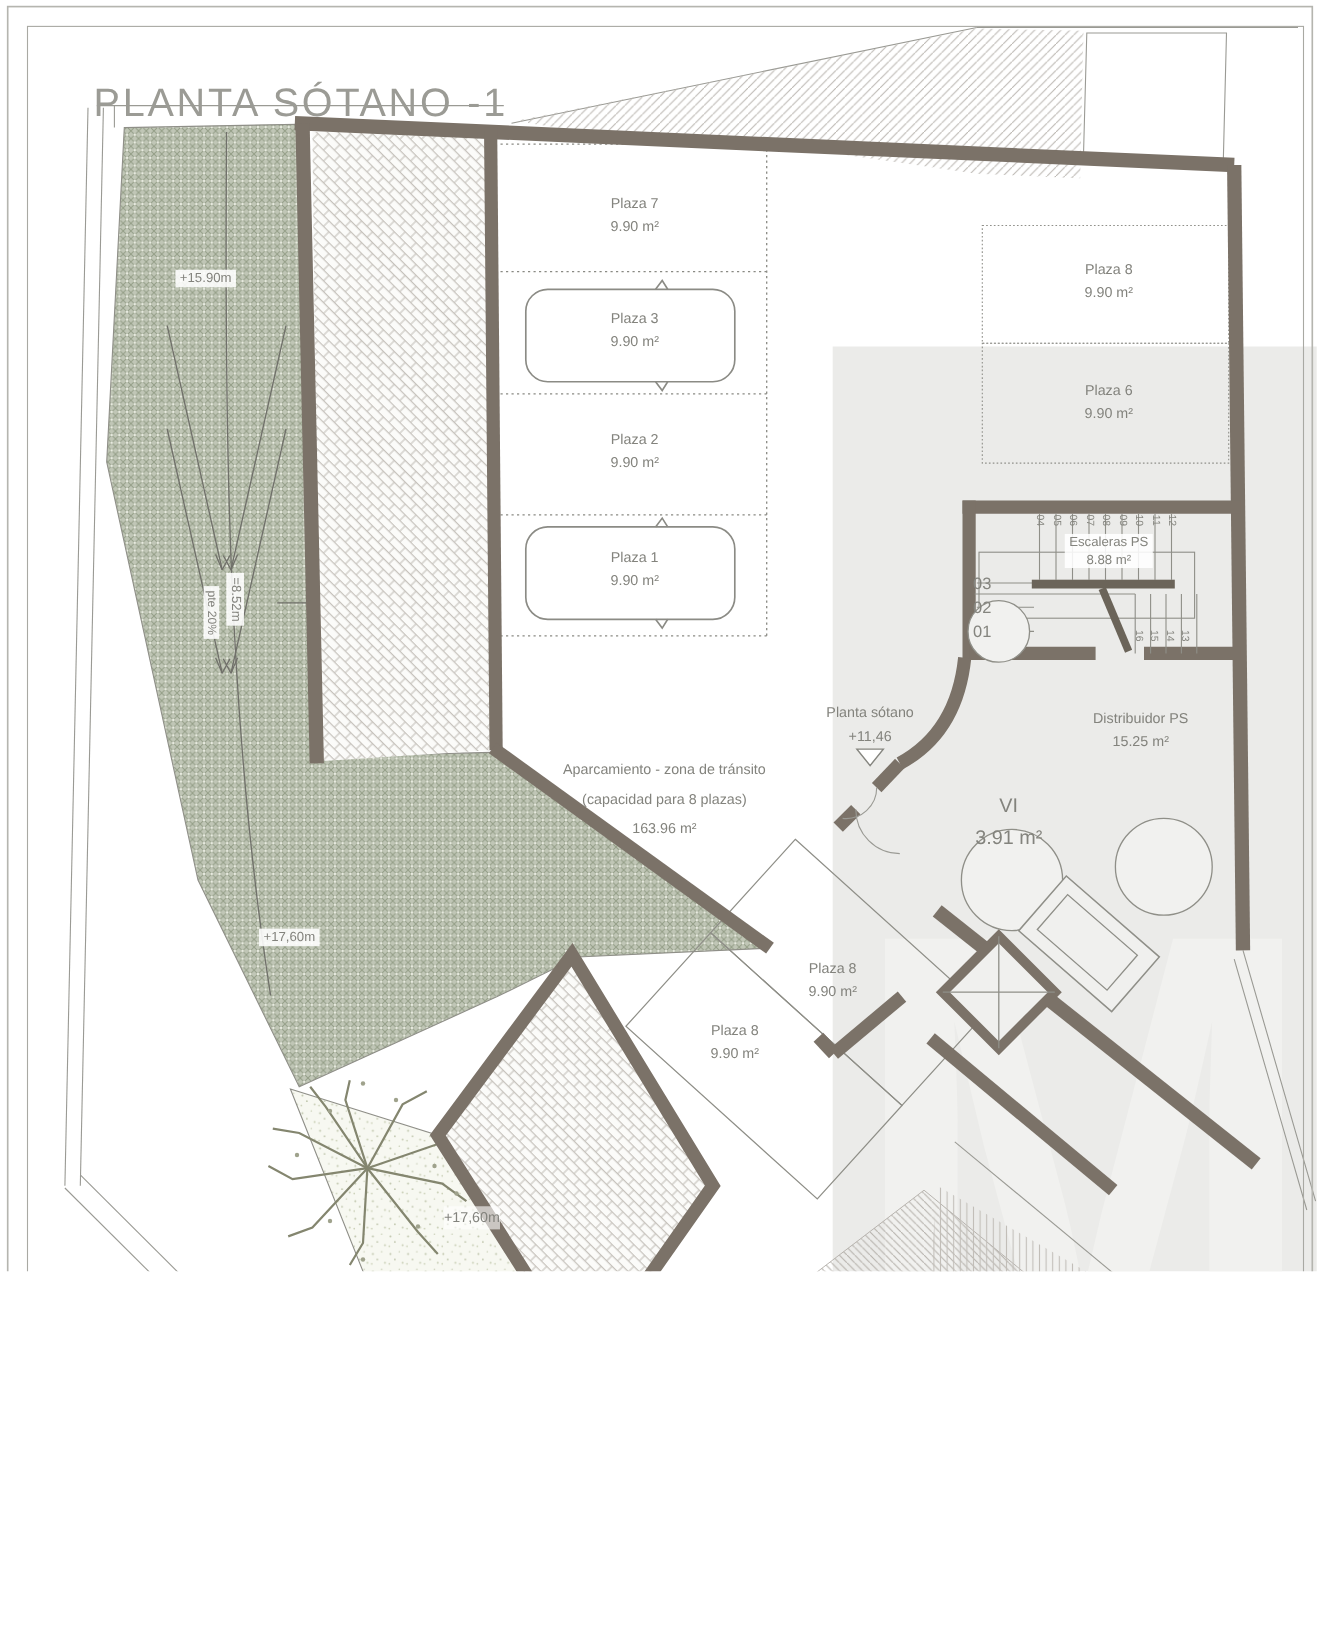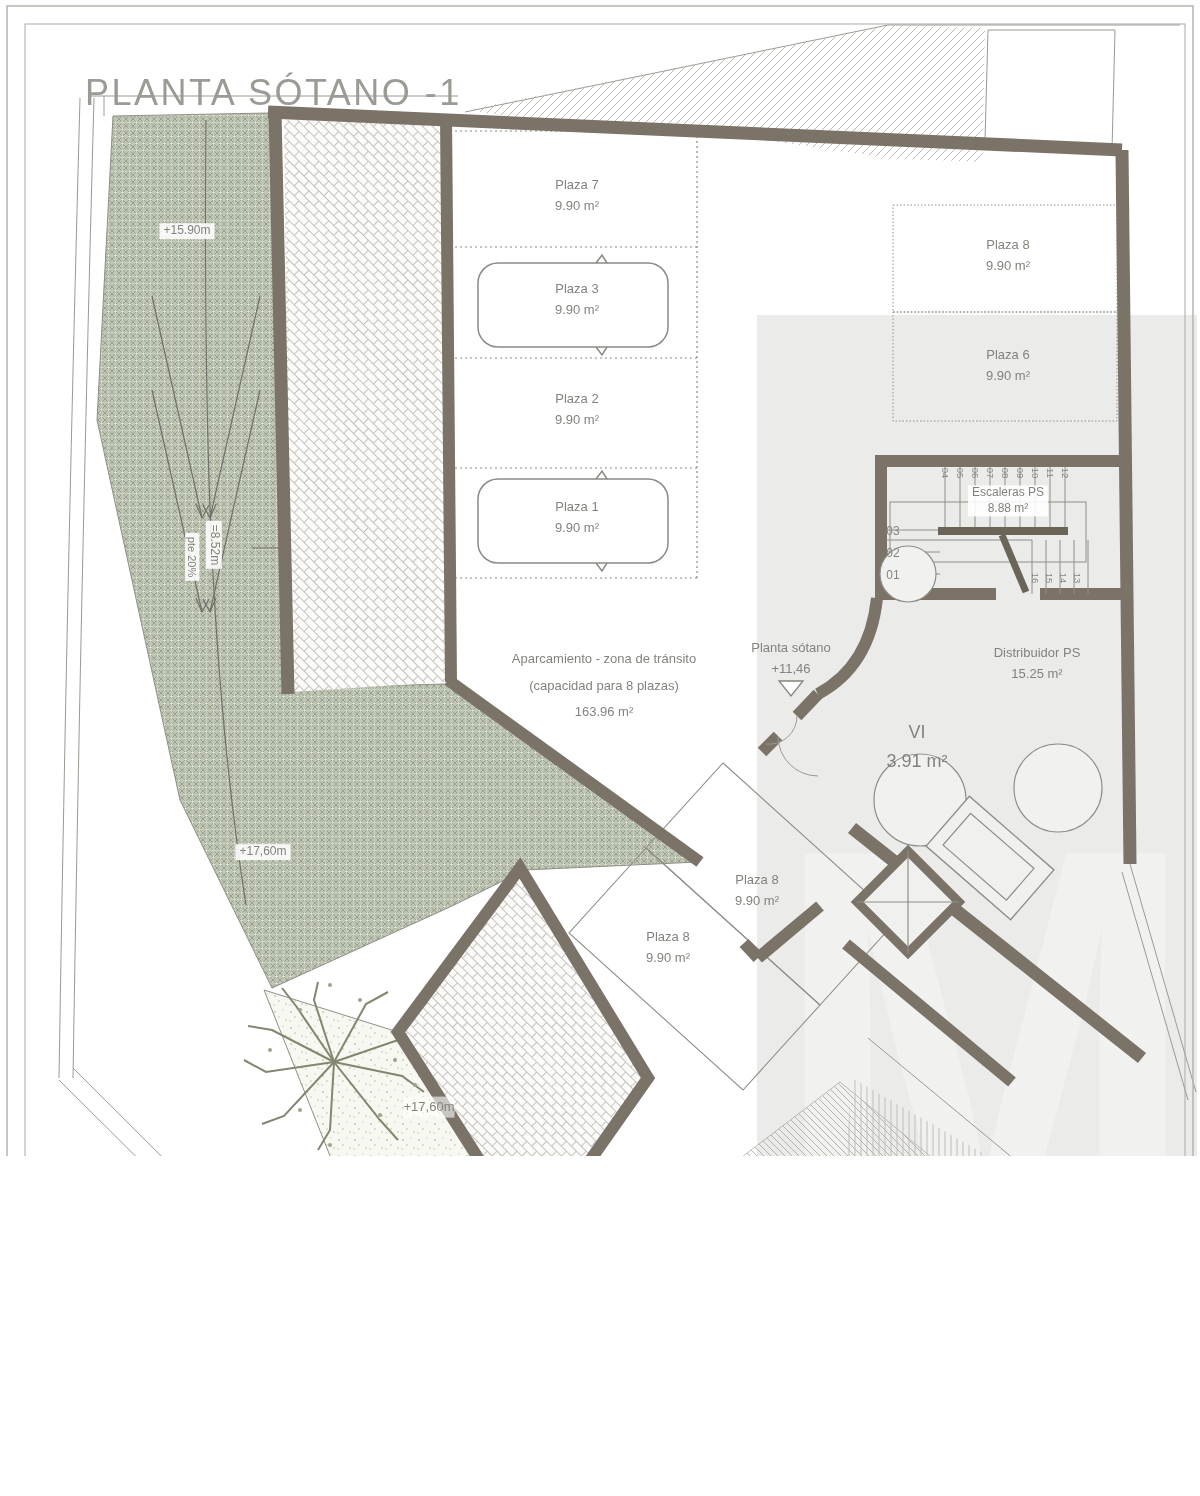--- a/index.html
+++ b/index.html
@@ -8,23 +8,23 @@
   #plan-svg{position:absolute;left:0;top:0;width:1200px;height:1496px;}
   #labels{position:absolute;left:0;top:0;width:1200px;height:1496px;pointer-events:none;}
   .plan-title{position:absolute;left:85px;top:72px;font-size:36px;letter-spacing:2.5px;
               color:#9b9b95;font-weight:500;white-space:nowrap;}
   .lbl{position:absolute;transform:translate(-50%,-50%);text-align:center;color:#83837d;
        font-size:13px;line-height:1.6;white-space:nowrap;}
   .sm{font-size:18px;}
   .chip{background:rgba(255,255,255,0.88);padding:0 4px;font-size:12px;line-height:1.3;}
   .soft{background:rgba(255,255,255,0.6);}
   .rot{transform:translate(-50%,-50%) rotate(90deg);}
-  .num{position:absolute;transform:translate(-50%,-50%);font-size:12px;color:#85857f;line-height:1;}
+  .num{position:absolute;transform:translate(-50%,-50%);font-size:15px;color:#85857f;line-height:1;}
   .numr{position:absolute;transform:translate(-50%,-50%) rotate(90deg);font-size:9.5px;color:#85857f;line-height:1;}
-  .wide{line-height:2.05;}
+  .wide{line-height:2.05;margin-top:41px;}
 </style>
 </head>
 <body>
 
 <div id="page">
 
 <svg id="plan-svg" viewBox="0 0 1200 1496">
   <defs>
     <pattern id="crossGreen" width="7" height="7" patternUnits="userSpaceOnUse">
       <rect width="7" height="7" fill="#c0c6b6"></rect>
@@ -286,21 +286,21 @@
   <div class="lbl sm chip" style="left:1008px;top:501px">
     <div>Escaleras PS</div>
     <div>8.88 m²</div>
   </div>
 
   <div class="lbl sm" style="left:917px;top:747px">
     <div>VI</div>
     <div>3.91 m²</div>
   </div>
 
-  <div class="lbl chip" style="left:187px;top:231px">+15.90m</div>
+  <div class="lbl chip" style="left:187px;top:253px">+15.90m</div>
   <div class="lbl chip rot" style="left:214px;top:545px">=8.52m</div>
   <div class="lbl chip rot" style="left:192px;top:557px;font-size:11px">pte 20%</div>
   <div class="lbl chip" style="left:263px;top:852px">+17,60m</div>
   <div class="lbl soft" style="left:429px;top:1107px">+17,60m</div>
 
   <span class="numr" style="left:945px;top:473px">04</span>
   <span class="numr" style="left:960px;top:473px">05</span>
   <span class="numr" style="left:975px;top:473px">06</span>
   <span class="numr" style="left:990px;top:473px">07</span>
   <span class="numr" style="left:1005px;top:473px">08</span>

